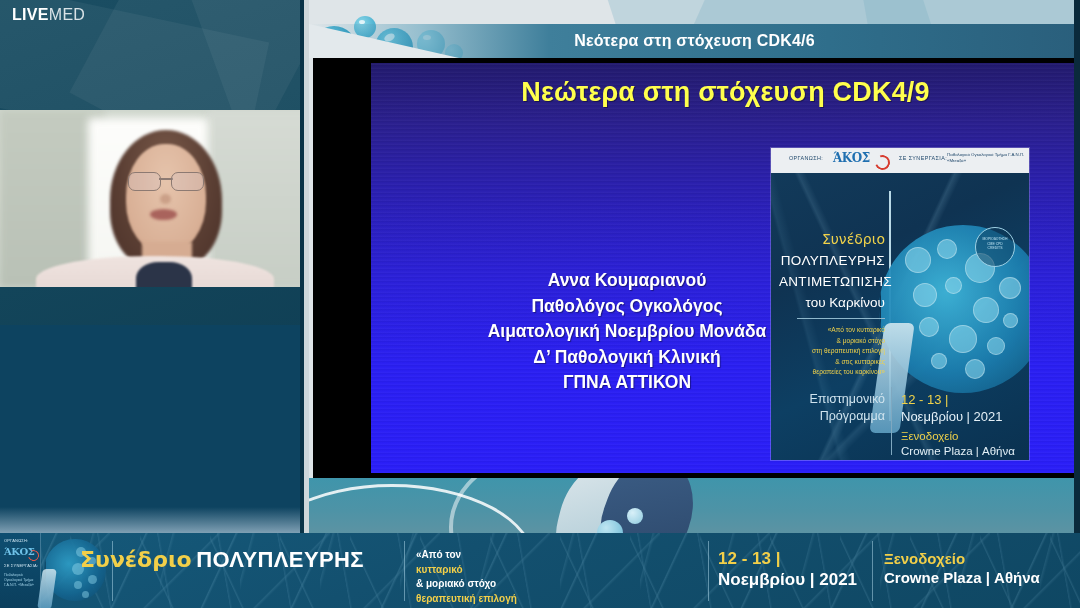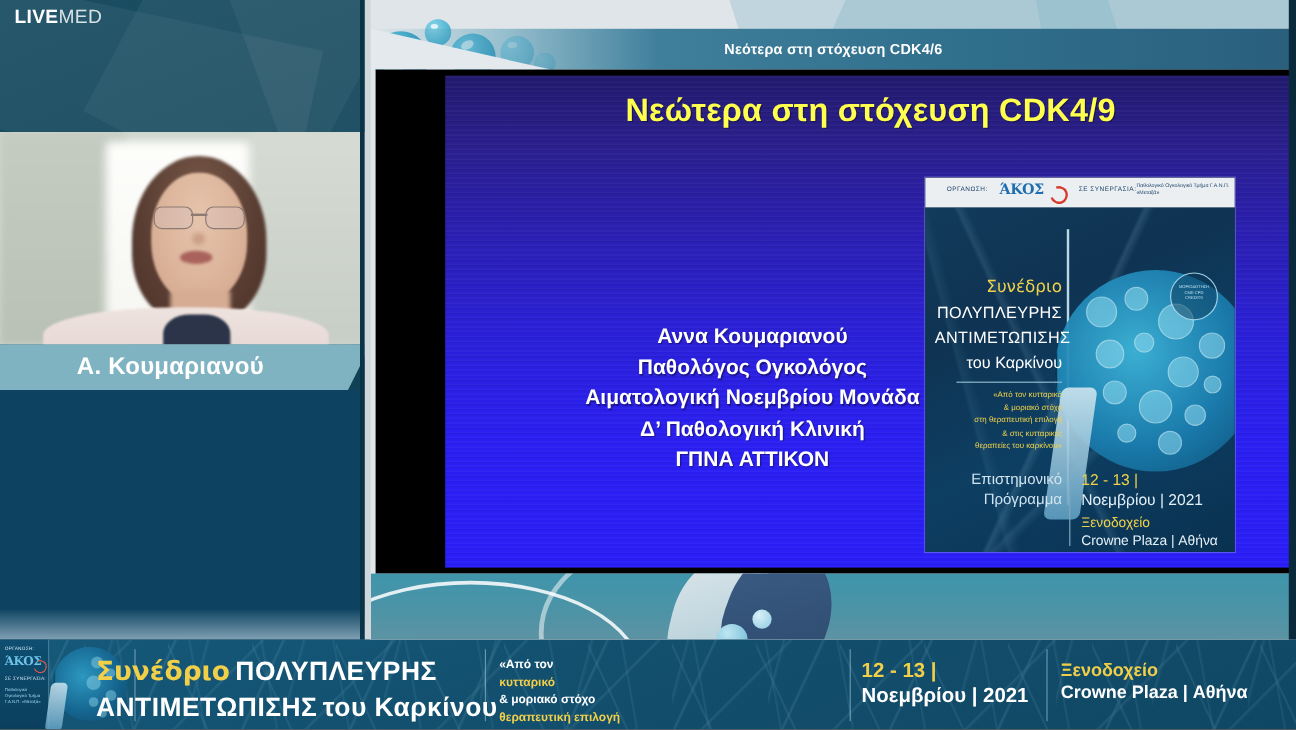--- a/index.html
+++ b/index.html
@@ -1,17 +1,17 @@
 <!DOCTYPE html>
 <html><head>
 <meta charset="utf-8">
 <style>
   html,body{margin:0;padding:0;background:#000;}
   body{width:1080px;height:608px;overflow:hidden;font-family:"Liberation Sans",sans-serif;}
-  #app{position:relative;width:1080px;height:608px;overflow:hidden;background:#e5e5e5;}
+  #app{position:relative;width:1080px;height:608px;overflow:hidden;background:#a16207;}
 
   
   .left-col{position:absolute;left:0;top:0;width:308px;height:533px;
     background:linear-gradient(160deg,#1b4e63 0%,#14475c 35%,#0d3a50 100%);overflow:hidden;}
   .left-col .facet{position:absolute;background:rgba(255,255,255,.05);}
   .f1{width:190px;height:220px;left:110px;top:-70px;transform:rotate(28deg);}
   .f2{width:120px;height:260px;left:210px;top:-90px;transform:rotate(-20deg);background:rgba(255,255,255,.07);}
   .f3{width:300px;height:120px;left:-40px;top:10px;transform:rotate(12deg);background:rgba(0,0,0,.06);}
 
   .brand{position:absolute;left:12px;top:6px;font-size:16px;letter-spacing:.3px;
@@ -73,21 +73,21 @@
   
   .bub{position:absolute;border-radius:50%;}
   .bub .gl{position:absolute;background:rgba(255,255,255,.75);border-radius:50%;}
 
   
   .ribbon{position:absolute;left:0;top:24px;width:771px;height:34px;
     background:linear-gradient(90deg,rgba(120,180,200,0) 0px,rgba(92,160,186,.55) 110px,#3f7f9b 240px,#2f6e8b 520px,#2a5f7c 771px);}
   .ribbon .cut{position:absolute;left:0;top:0;width:0;height:0;
     border-bottom:34px solid #e3e9ec;border-right:150px solid transparent;}
   .ribbon .title{position:absolute;inset:0;display:flex;align-items:center;justify-content:center;
-    color:#fff;font-size:12px;font-weight:600;letter-spacing:.2px;}
+    color:#fff;font-size:16px;font-weight:600;letter-spacing:.2px;}
 
   
   .slide{position:absolute;left:4px;top:58px;width:767px;height:420px;background:#000;overflow:hidden;}
   .slide-inner{position:absolute;left:58px;top:5px;width:709px;height:410px;
     background:linear-gradient(180deg,#221a6e 0%,#2a1f8d 14%,#2a1fae 30%,#2b20d8 52%,#2a1ff2 74%,#2a1ef8 100%);
     overflow:hidden;}
   .slide-inner::after{content:"";position:absolute;inset:0;
     background:repeating-linear-gradient(0deg,rgba(255,255,255,.035) 0px,rgba(255,255,255,0) 2px,rgba(0,0,0,.05) 4px);}
   .slide-title{position:absolute;left:0;right:0;top:14px;text-align:center;color:#ffff4d;
     font-size:27px;font-weight:700;letter-spacing:.2px;z-index:3;text-shadow:1px 1px 0 rgba(0,0,0,.35);}
@@ -216,24 +216,20 @@
         <div class="lens l"></div>
         <div class="bridge"></div>
         <div class="lens r"></div>
       </div>
       <div class="mouth"></div>
       <div class="neck"></div>
       <div class="shoulders"></div>
       <div class="shirt-dark"></div>
     </div>
 
-    <div class="name-bar">
-      <div class="slant"></div>
-      <div class="txt">Α. Κουμαριανού</div>
-    </div>
 
     <div class="lower-left">
       <div class="fade"></div>
     </div>
   </div>
   <div class="sep2"></div>
   <div class="sep"></div>
 
   <div class="main">
     <div class="bgpoly p1"></div>
@@ -373,24 +369,20 @@
     <div class="vsep" style="left:112px;top:8px;height:60px;"></div>
     <div class="vsep" style="left:404px;top:8px;height:60px;"></div>
     <div class="vsep" style="left:708px;top:8px;height:60px;"></div>
     <div class="vsep" style="left:872px;top:8px;height:60px;"></div>
 
     <div class="b-title">
       <span class="l">
         <span class="gold">Συνέδριο</span>
         <span class="wht">ΠΟΛΥΠΛΕΥΡΗΣ</span>
       </span>
-      <span class="l">
-        <span class="wht">ΑΝΤΙΜΕΤΩΠΙΣΗΣ</span>
-        <span class="wht">του Καρκίνου</span>
-      </span>
     </div>
 
     <div class="b-slogan">
       <span><span>«Από τον </span><em>κυτταρικό</em><span> &amp; μοριακό στόχο</span></span>
       <span><em>θεραπευτική επιλογή</em></span>
 
     </div>
 
     <div class="b-date">
       <span class="g">12 - 13 |</span>

